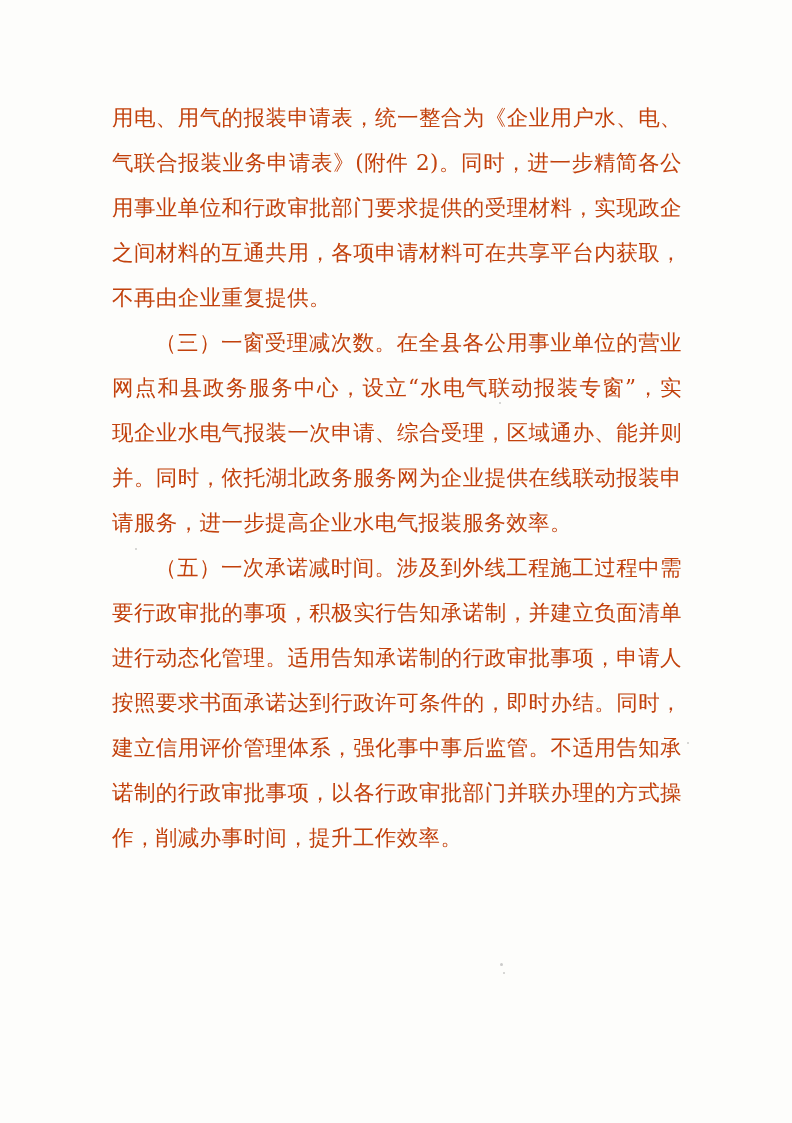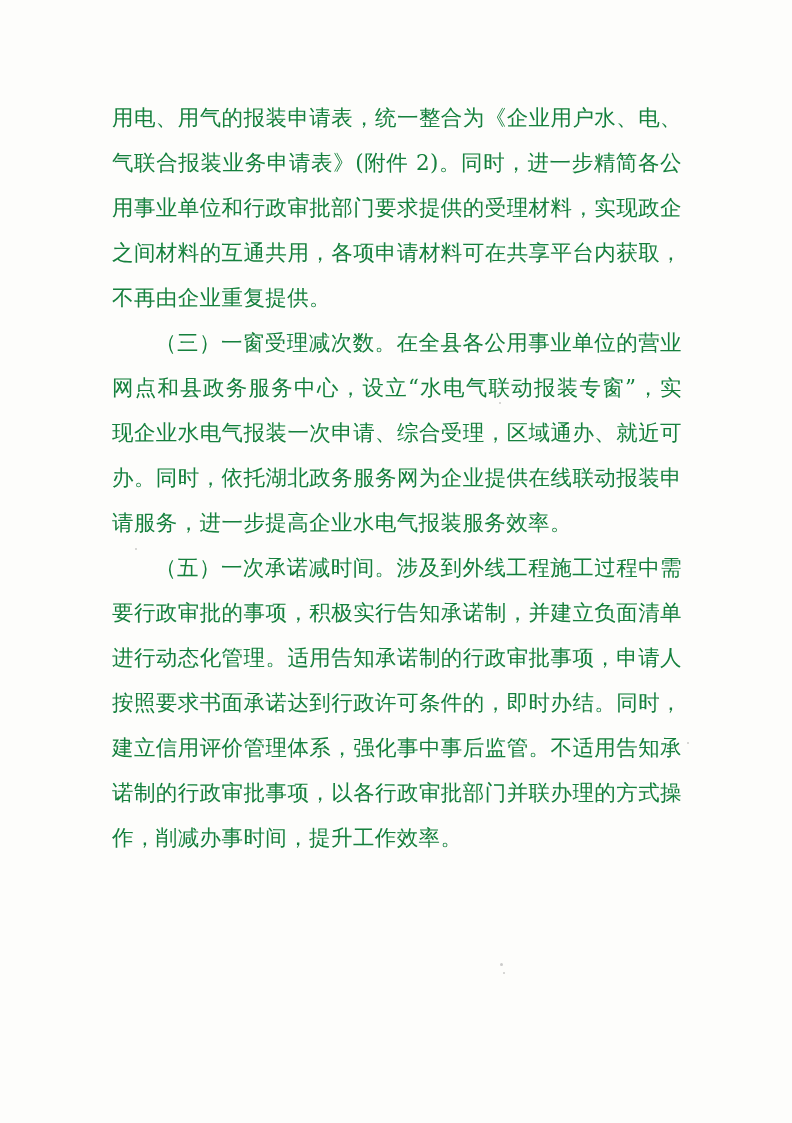--- a/index.html
+++ b/index.html
@@ -19,21 +19,21 @@
     position: absolute;
     left: 112px;
     top: 95px;
     width: 570px;
   }
   p.para {
     margin: 0 0 0 0;
     font-family: "DejaVu Serif", "Liberation Serif", serif;
     font-size: 21.5px;
     line-height: 45px;
-    color: #15803d;
+    color: #c2410c;
     text-align: justify;
     text-justify: inter-ideograph;
     letter-spacing: 0.4px;
     text-indent: 0;
     font-weight: 500;
     -webkit-font-smoothing: none;
   }
   p.indent {
     text-indent: 43px;
   }
@@ -50,21 +50,21 @@
   .speck-4 { left: 503px; top: 972px; width: 2px; height: 2px; }
   .speck-5 { left: 687px; top: 742px; width: 2px; height: 2px; }
   .speck-6 { left: 135px; top: 548px; width: 2px; height: 2px; }
 </style>
 </head>
 <body>
 
 <div class="page">
   <div class="content">
     <p class="para">用电、用气的报装申请表，统一整合为《企业用户水、电、气联合报装业务申请表》(附件 2)。同时，进一步精简各公用事业单位和行政审批部门要求提供的受理材料，实现政企之间材料的互通共用，各项申请材料可在共享平台内获取，不再由企业重复提供。</p>
-    <p class="para indent">（三）一窗受理减次数。在全县各公用事业单位的营业网点和县政务服务中心，设立“水电气联动报装专窗”，实现企业水电气报装一次申请、综合受理，区域通办、就近可办。同时，依托湖北政务服务网为企业提供在线联动报装申请服务，进一步提高企业水电气报装服务效率。</p>
+    <p class="para indent">（三）一窗受理减次数。在全县各公用事业单位的营业网点和县政务服务中心，设立“水电气联动报装专窗”，实现企业水电气报装一次申请、综合受理，区域通办、能并则并。同时，依托湖北政务服务网为企业提供在线联动报装申请服务，进一步提高企业水电气报装服务效率。</p>
     <p class="para indent">（五）一次承诺减时间。涉及到外线工程施工过程中需要行政审批的事项，积极实行告知承诺制，并建立负面清单进行动态化管理。适用告知承诺制的行政审批事项，申请人按照要求书面承诺达到行政许可条件的，即时办结。同时，建立信用评价管理体系，强化事中事后监管。不适用告知承诺制的行政审批事项，以各行政审批部门并联办理的方式操作，削减办事时间，提升工作效率。</p>
 
   </div>
 
   <span class="noise speck-1"></span>
   <span class="noise speck-2"></span>
   <span class="noise speck-3"></span>
   <span class="noise speck-4"></span>
   <span class="noise speck-5"></span>
   <span class="noise speck-6"></span>

